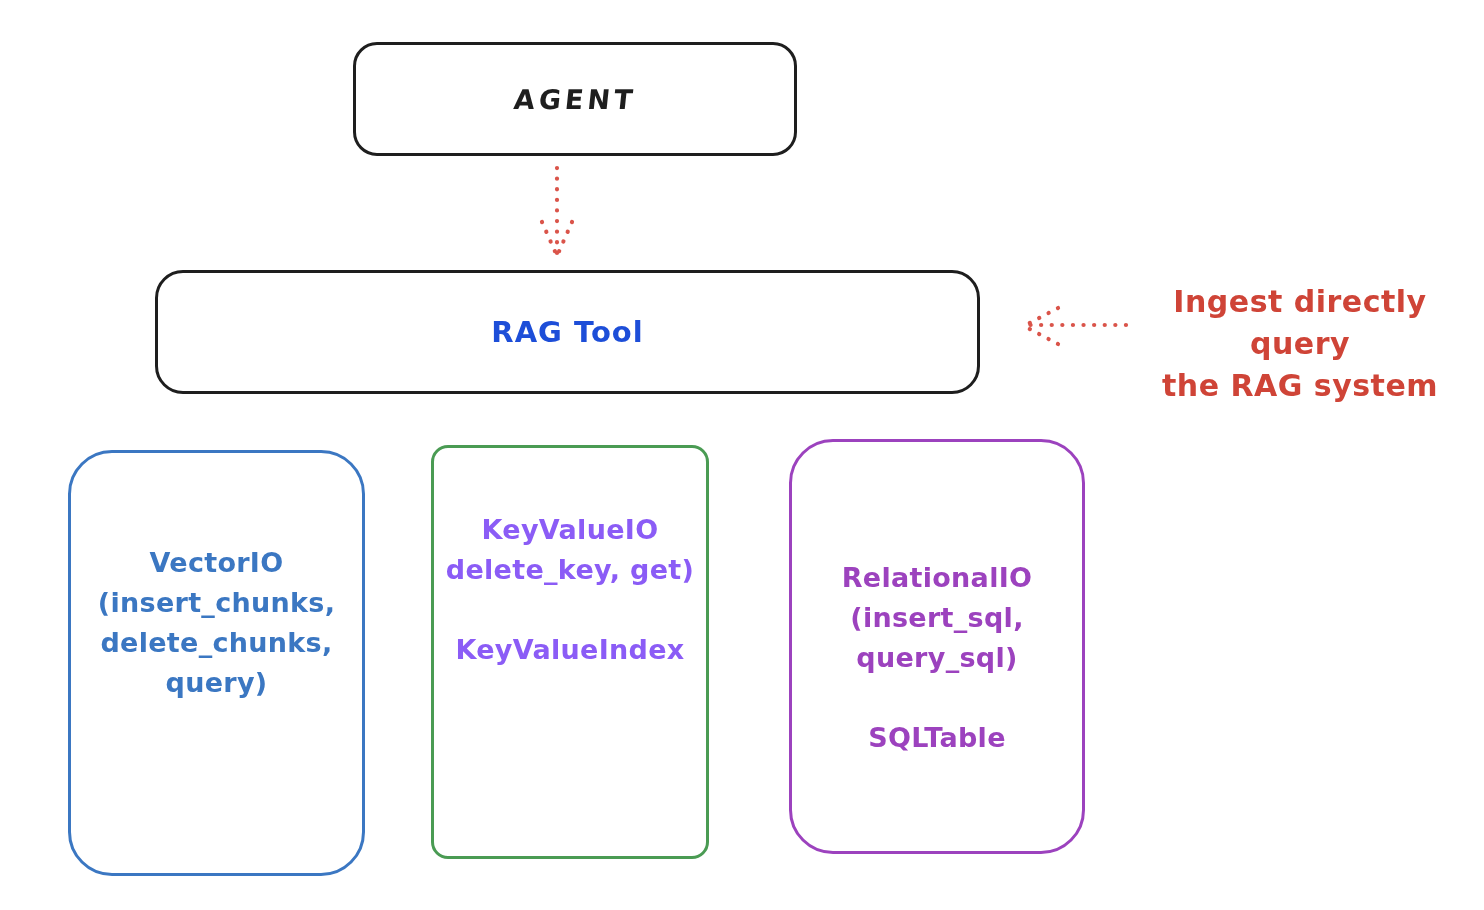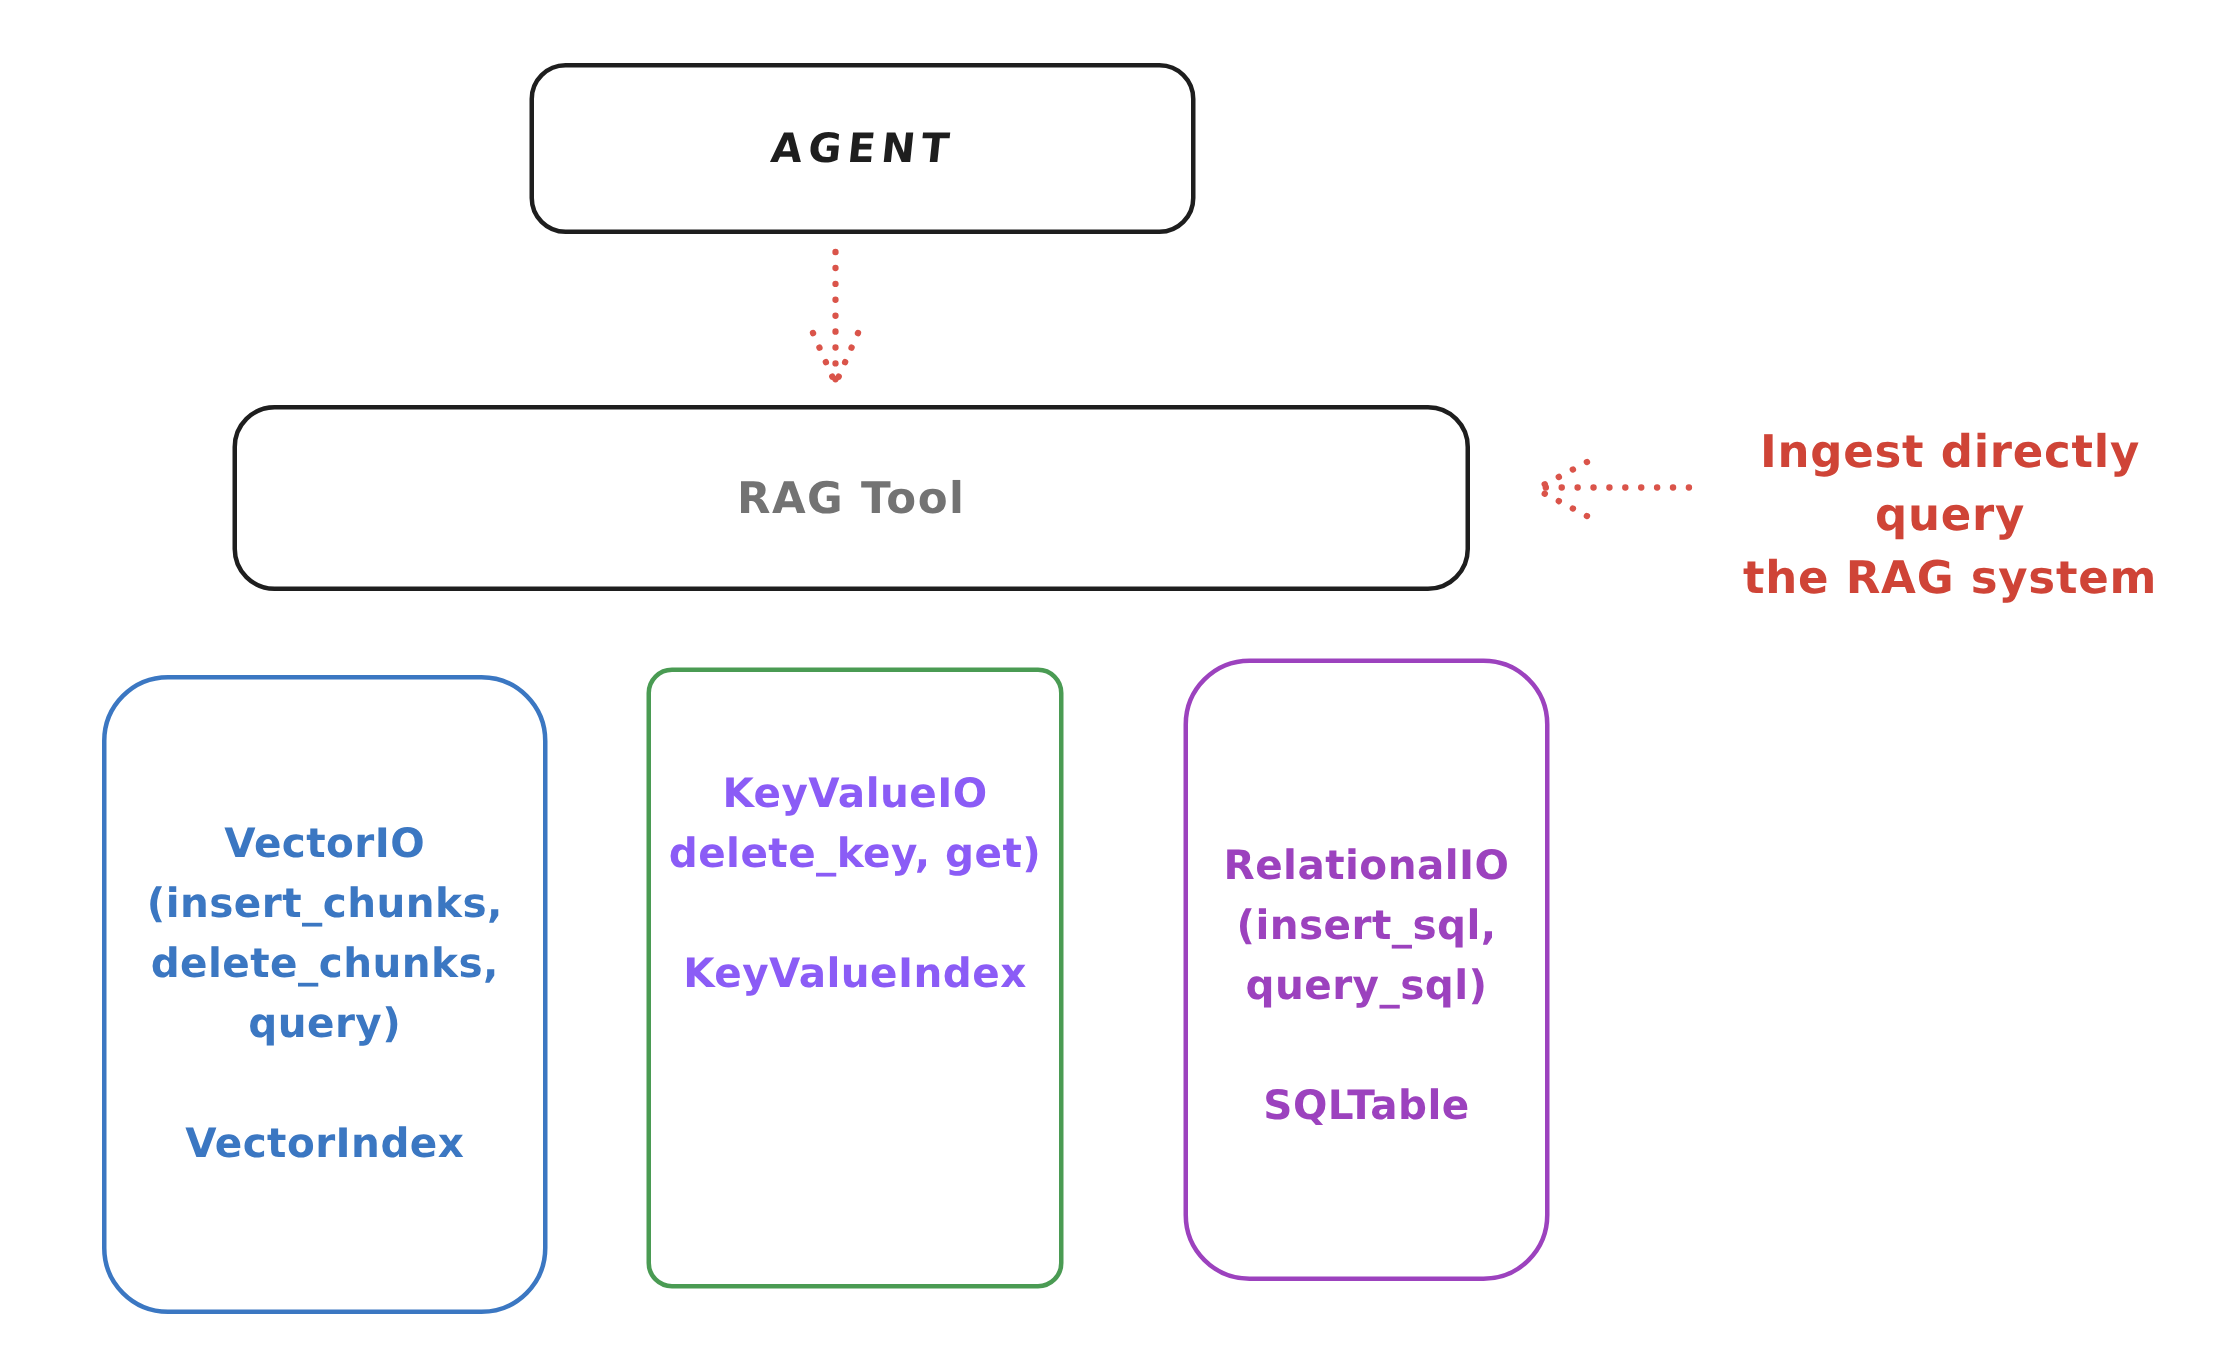--- a/index.html
+++ b/index.html
@@ -39,21 +39,21 @@
   }
   .node-rag {
     left: 155px; top: 270px;
     width: 825px; height: 124px;
     border-radius: 28px;
   }
   .node-rag .node-label {
     font-size: 29px;
     font-weight: 600;
     letter-spacing: 1px;
-    color: #737373;
+    color: #1d4ed8;
   }
   
   .arrow { position: absolute; }
   .arrow path {
     fill: none;
     stroke: #da544a;
     stroke-width: 4.2;
     stroke-linecap: round;
     stroke-dasharray: 0.1 10.5;
   }
@@ -96,21 +96,21 @@
   .store-keyvalue {
     left: 431px; top: 445px;
     width: 278px; height: 414px;
     border-color: #4a9b53;
     color: #8b5cf6;
     padding-top: 62px;
     border-radius: 17px;
   }
   .store-relational {
     left: 789px; top: 439px;
-    width: 244px; height: 415px;
+    width: 296px; height: 415px;
     border-color: #9c42be;
     color: #9c42be;
     padding-top: 116px;
   }
 </style>
 </head>
 <body>
 
 <div class="canvas">
 
@@ -137,21 +137,20 @@
   <div class="annotation">
     <div>Ingest directly query</div>
     <div>the RAG system</div>
   </div>
 
   <div class="store store-vector">
     <div>VectorIO</div>
     <div>(insert_chunks,</div>
     <div>delete_chunks,</div>
     <div>query)</div>
-    <div class="index-label">VectorIndex</div>
   </div>
 
   <div class="store store-keyvalue">
     <div>KeyValueIO</div>
     <div>delete_key, get)</div>
     <div class="index-label">KeyValueIndex</div>
   </div>
 
   <div class="store store-relational">
     <div>RelationalIO</div>

